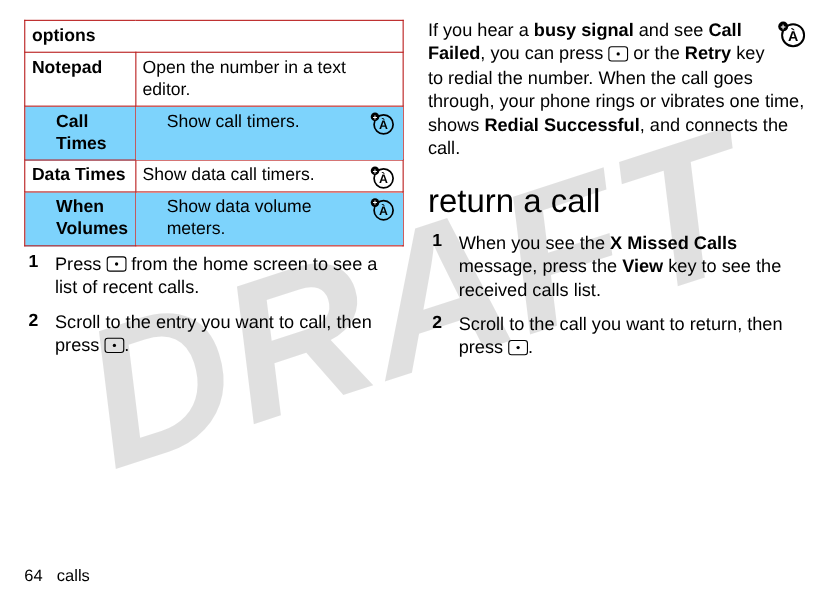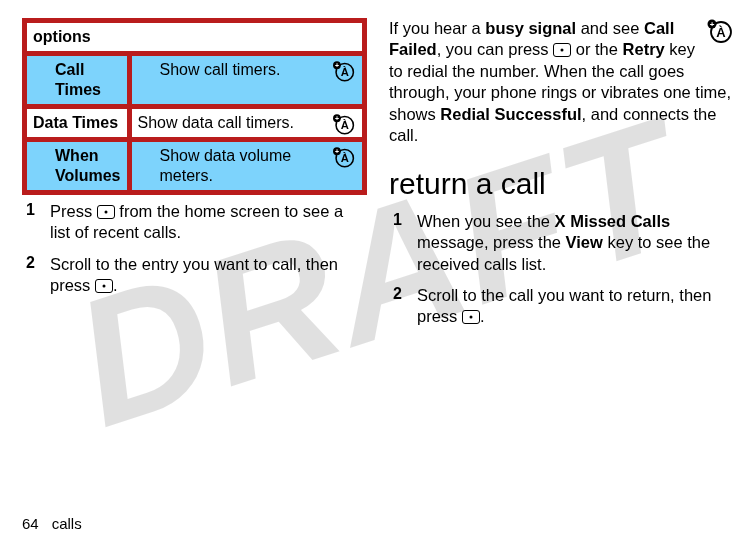--- a/index.html
+++ b/index.html
@@ -38,21 +38,21 @@
     min-width: 0;
   }
   
   table.opt {
     border-collapse: collapse;
     width: 100%;
     font-size: 16px;
     line-height: 1.25;
   }
   table.opt td, table.opt th {
-    border: 5px solid #b91c1c;
+    border: 1px solid #b91c1c;
     padding: 4px 6px;
     vertical-align: top;
     text-align: left;
   }
   table.opt th.header {
     font-weight: bold;
     background: #fff;
     font-family: Arial, sans-serif;
     font-stretch: condensed;
   }
@@ -135,20 +135,24 @@
 <div class="content">
 
   <div class="col">
     <table class="opt">
       <tbody>
           <tr>
             <th class="header" colspan="2">options</th>
           </tr>
       </tbody>
         <tbody id="opt-rows">
+          <tr>
+            <td class="rowlabel">Notepad</td>
+            <td class="desc-cell"><span>Open the number in a text editor.</span></td>
+          </tr>
           <tr class="shade">
             <td class="rowlabel">Call Times</td>
             <td class="desc-cell"><span>Show call timers.</span><span class="circ-icon"><svg viewBox="0 0 30 26">
                   <circle cx="17" cy="14" r="10" fill="none" stroke="#000" stroke-width="1.8"></circle>
                   <text x="17" y="19" text-anchor="middle" font-size="13" font-family="Arial" font-weight="bold">À</text>
                   <circle cx="8" cy="6" r="4.5" fill="#000"></circle>
                   <text x="8" y="9" text-anchor="middle" fill="#fff" font-size="8" font-weight="bold">+</text>
                 </svg></span></td>
           </tr>
           <tr>

